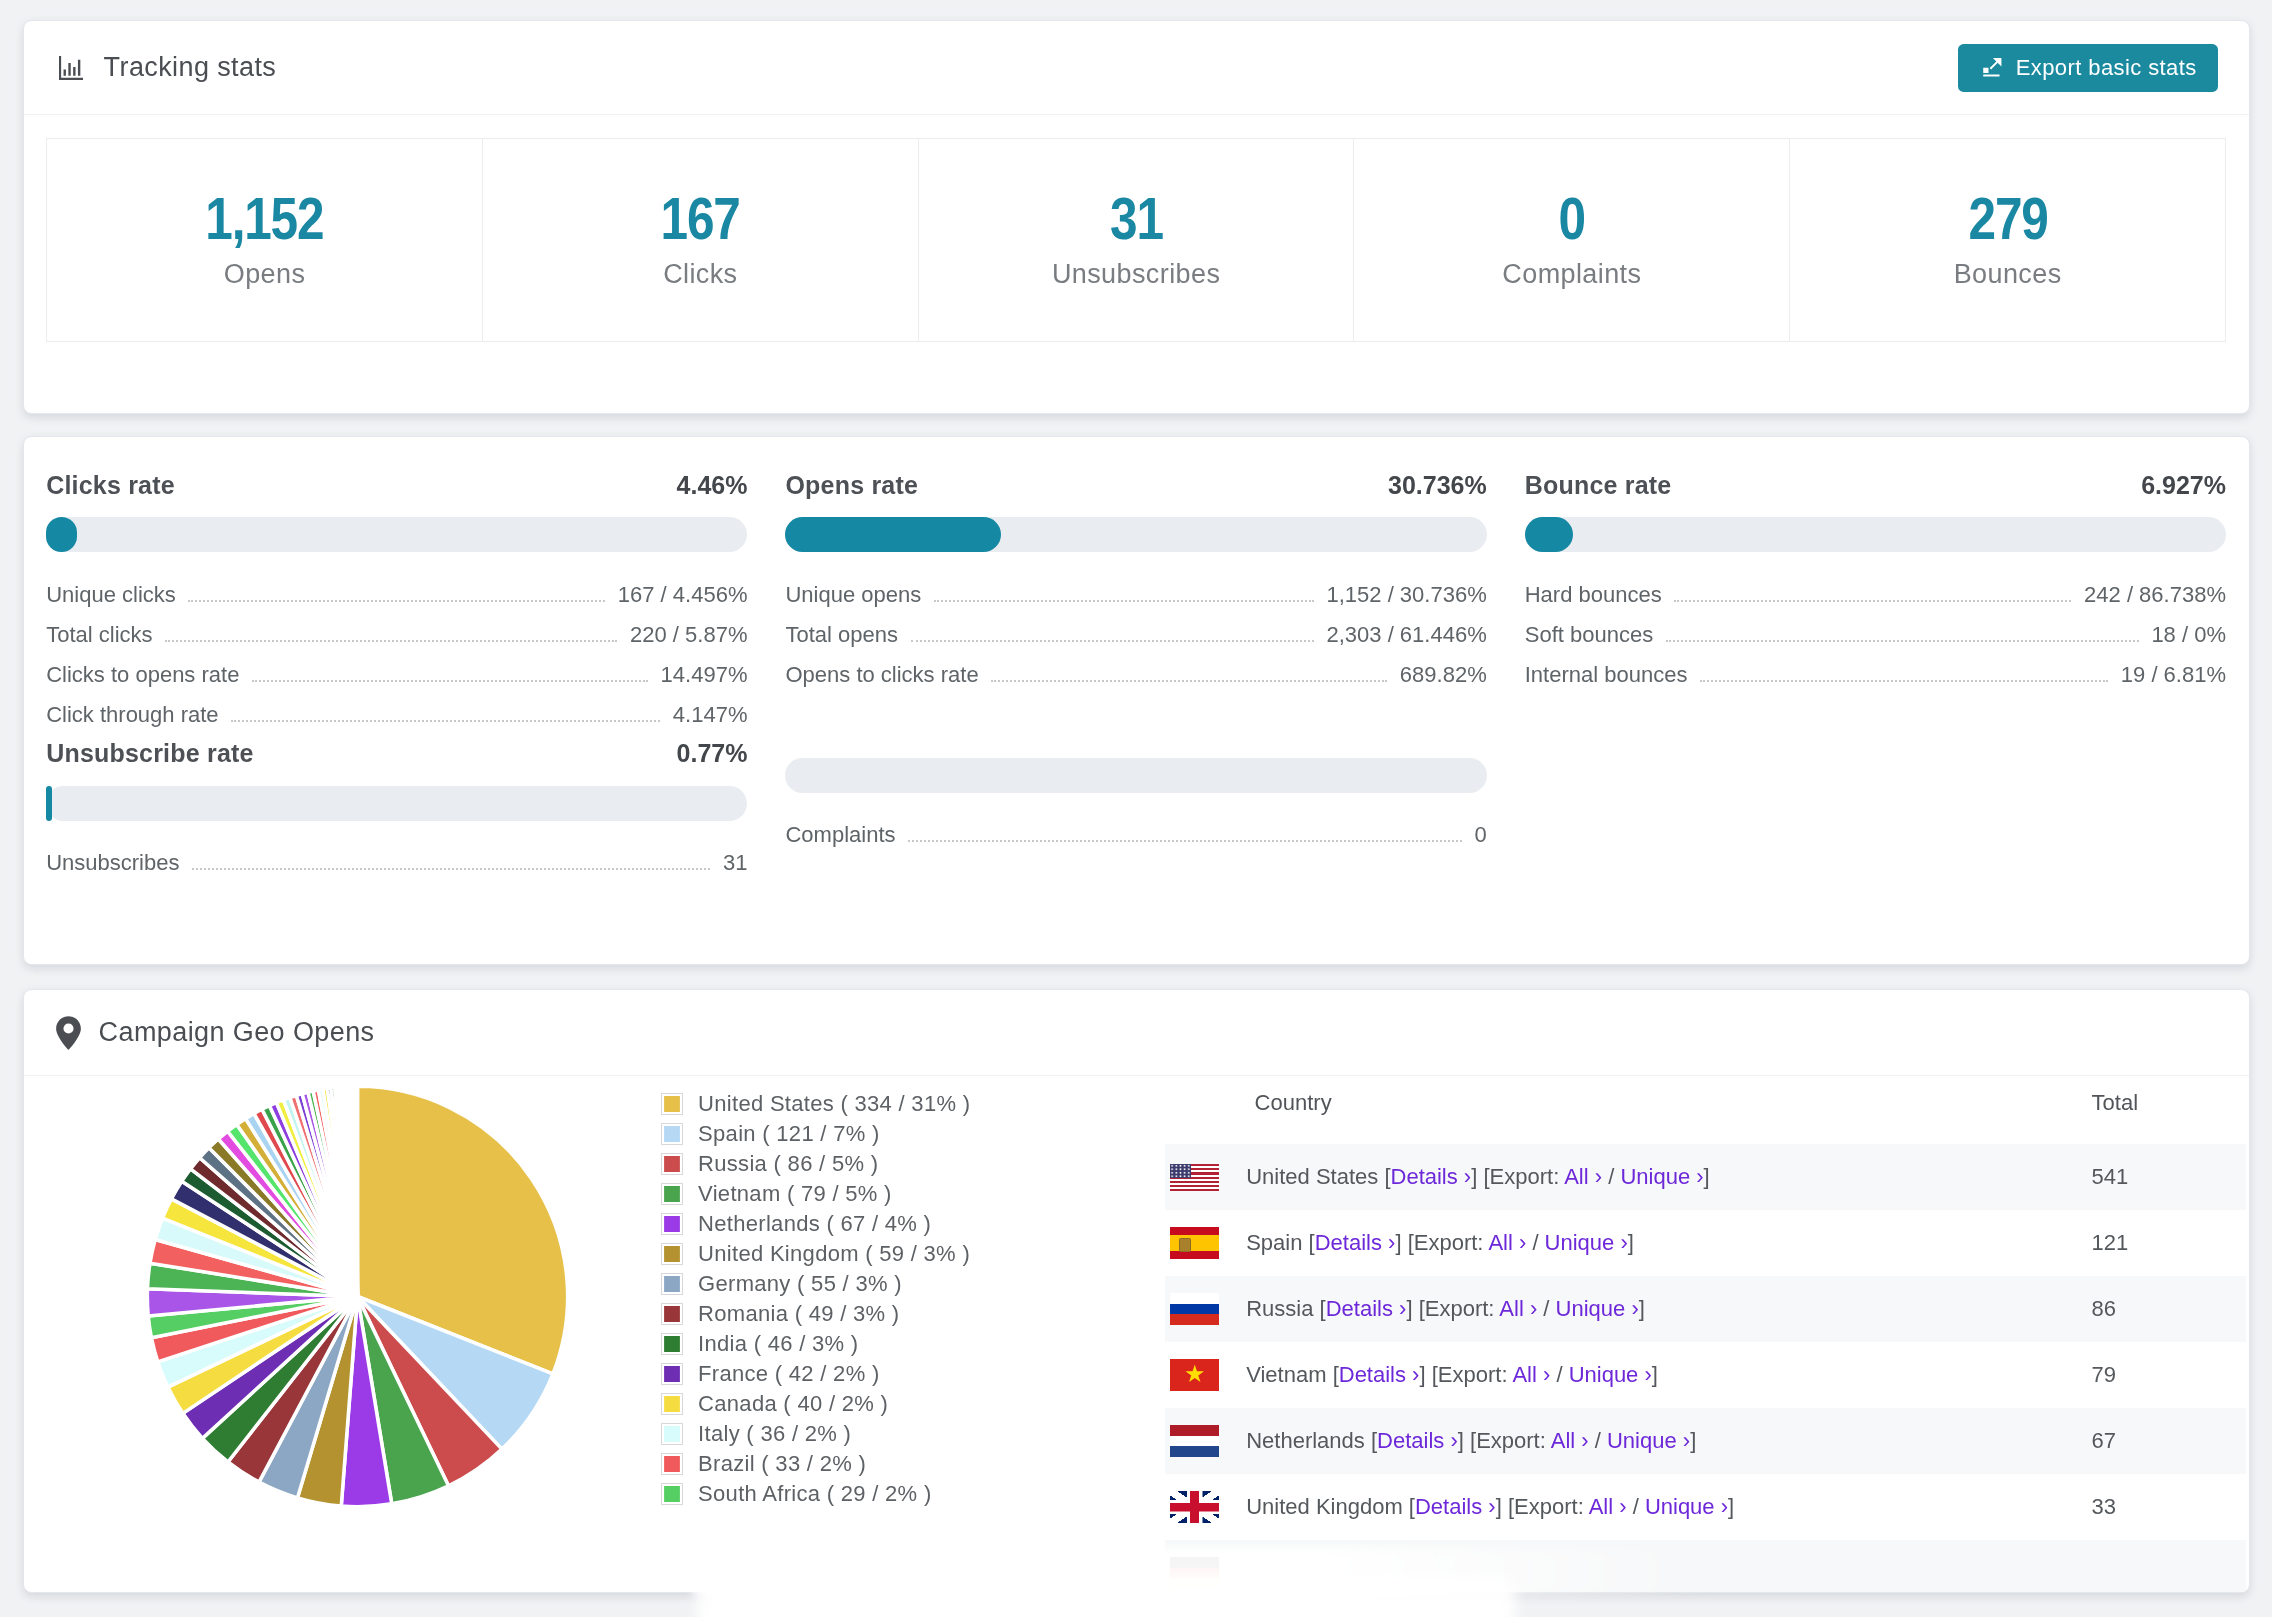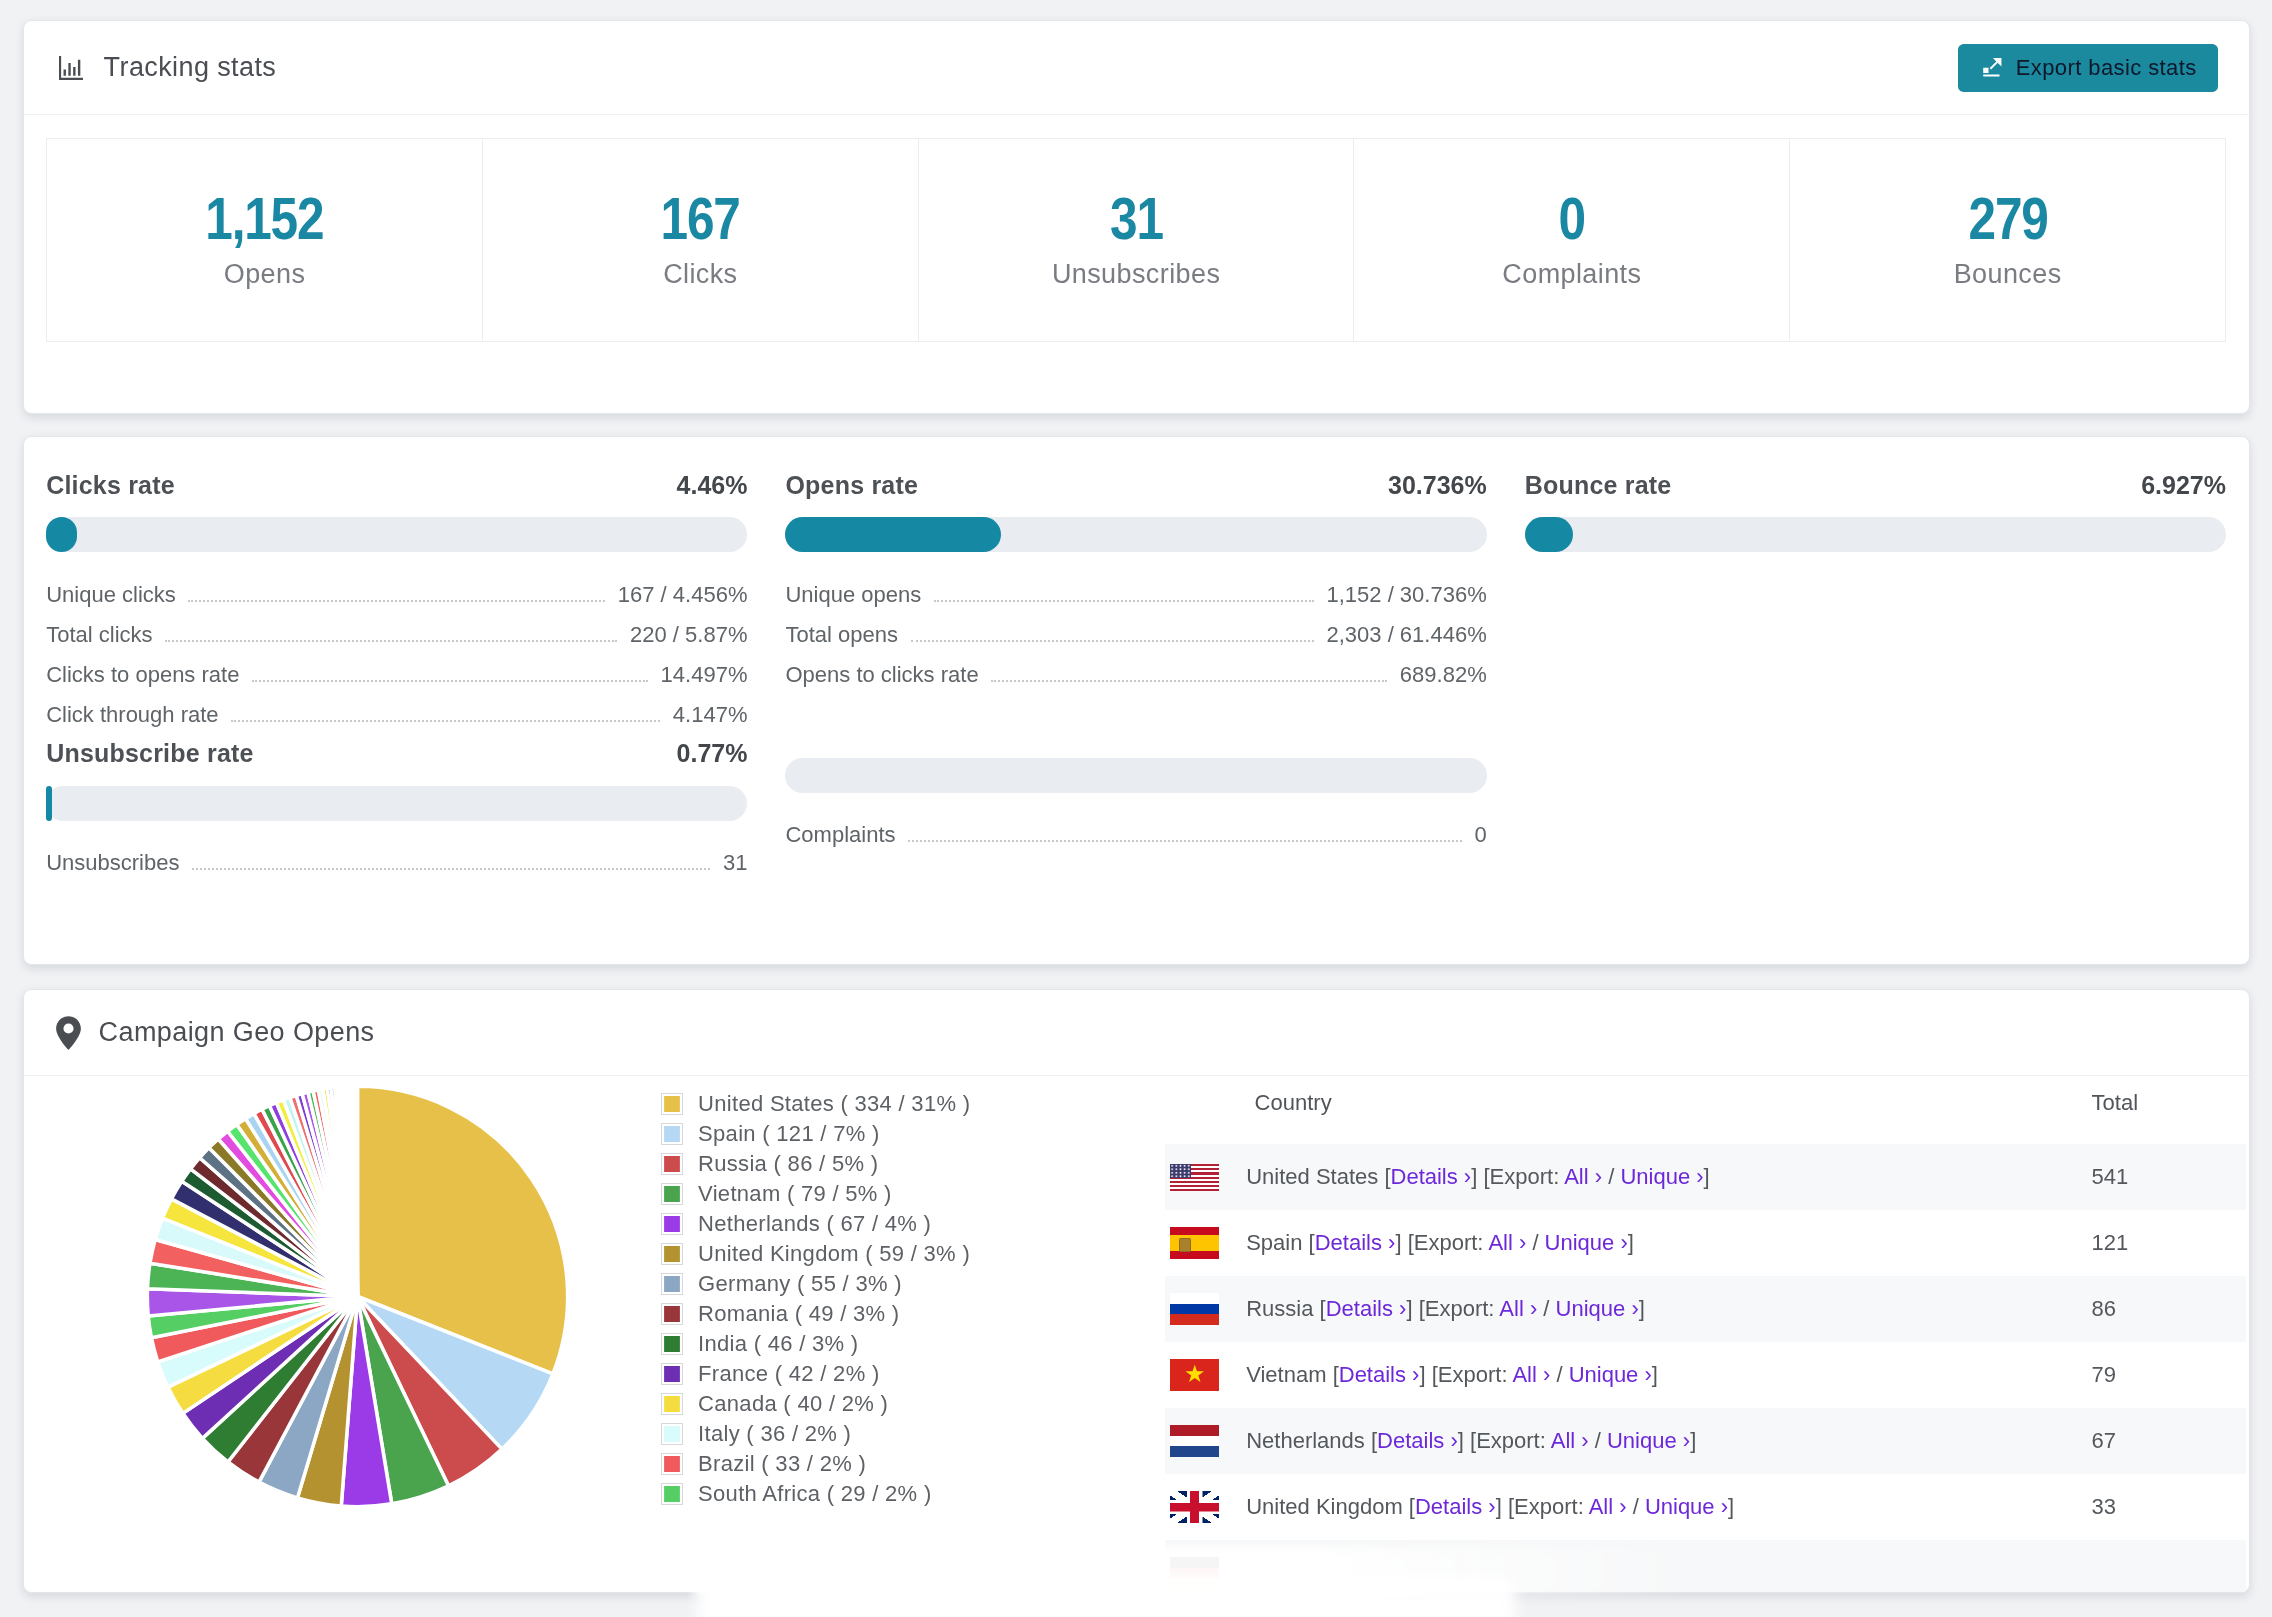--- a/index.html
+++ b/index.html
@@ -18,21 +18,21 @@
   #card-tracking{top:20px;height:394px;}
   #card-rates{top:436px;height:529px;}
   #card-geo{top:989px;height:604px;}
 
   .card-head{height:93px;display:flex;align-items:center;padding:0 31px;border-bottom:1.4px solid #f0f1f3;}
   #card-geo .card-head{height:85px;}
   .card-title{font-size:27px;color:#4a4d52;margin-left:17px;letter-spacing:0.4px;}
   .hicon{flex:none;display:flex;align-items:center;}
 
   .btn-export{
-    margin-left:auto;background:#1b8a9f;color:#0f172a;border:none;border-radius:5.6px;
+    margin-left:auto;background:#1b8a9f;color:#ffffff;border:none;border-radius:5.6px;
     height:48px;padding:0 21px;display:flex;align-items:center;gap:11.3px;
     font-size:22px;font-family:inherit;letter-spacing:0.4px;cursor:pointer;
   }
 
   
   .stats-box{position:absolute;left:22.6px;right:22.6px;top:117px;height:202px;border:1.4px solid #ebecee;display:flex;}
   .stat-cell{flex:1;display:flex;flex-direction:column;justify-content:center;align-items:center;border-left:1.4px solid #ebecee;}
   .stat-cell:first-child{border-left:none;}
   .stat-num{font-size:59px;font-weight:bold;color:#1a87a3;transform:scaleX(.84);letter-spacing:-1.4px;line-height:1;}
   .stat-lbl{font-size:27px;color:#797c80;margin-top:10px;letter-spacing:0.4px;}
@@ -203,20 +203,37 @@
         </div>
   </div>
       <div class="rate-block">
     <div class="rate-head">
       <span class="rate-title">Bounce rate</span>
       <span class="rate-value">6.927%</span>
     </div>
     <div class="bar">
       <div class="bar-fill" style="width: 6.927%;"></div>
     </div>
+    <div class="rate-rows">
+          <div class="rrow">
+    <span class="lbl">Hard bounces</span>
+    <span class="leader"></span>
+    <span class="val">242 / 86.738%</span>
+  </div>
+          <div class="rrow">
+    <span class="lbl">Soft bounces</span>
+    <span class="leader"></span>
+    <span class="val">18 / 0%</span>
+  </div>
+          <div class="rrow">
+    <span class="lbl">Internal bounces</span>
+    <span class="leader"></span>
+    <span class="val">19 / 6.81%</span>
+  </div>
+        </div>
   </div>
       <div class="rate-block">
     <div class="rate-head">
       <span class="rate-title">Unsubscribe rate</span>
       <span class="rate-value">0.77%</span>
     </div>
     <div class="bar">
       <div class="bar-fill" style="width: 0.77%;"></div>
     </div>
     <div class="rate-rows">

